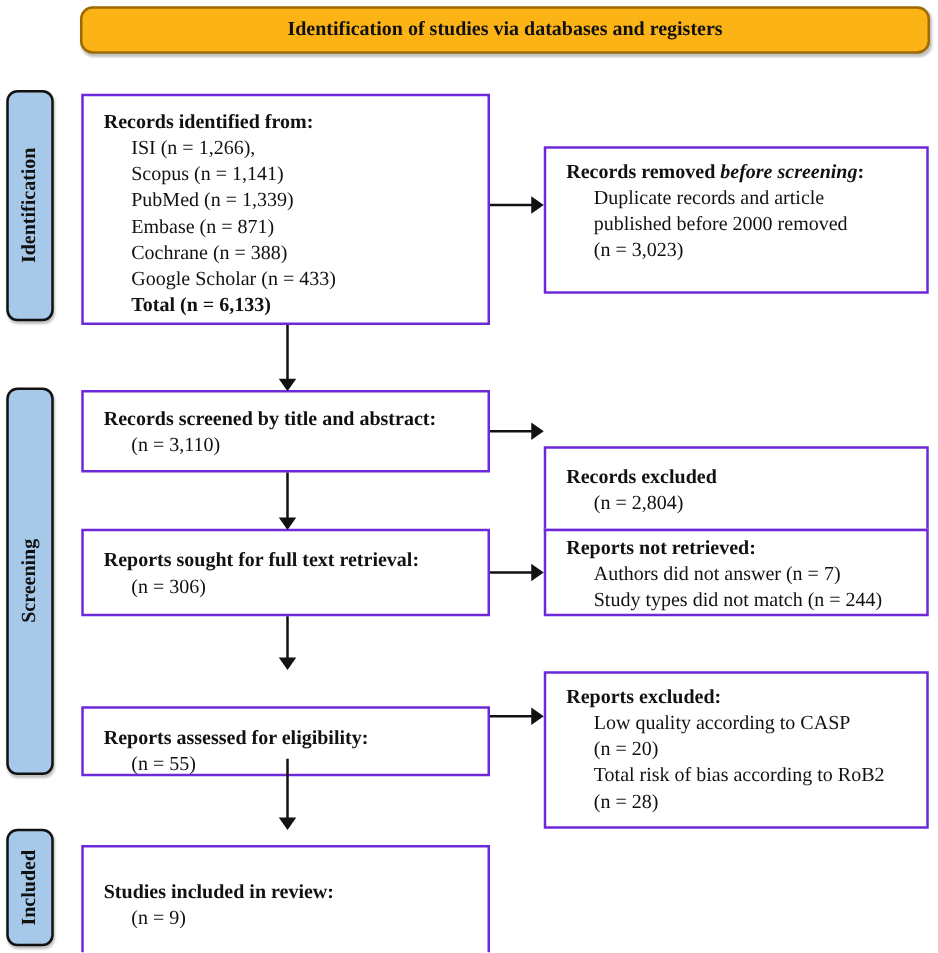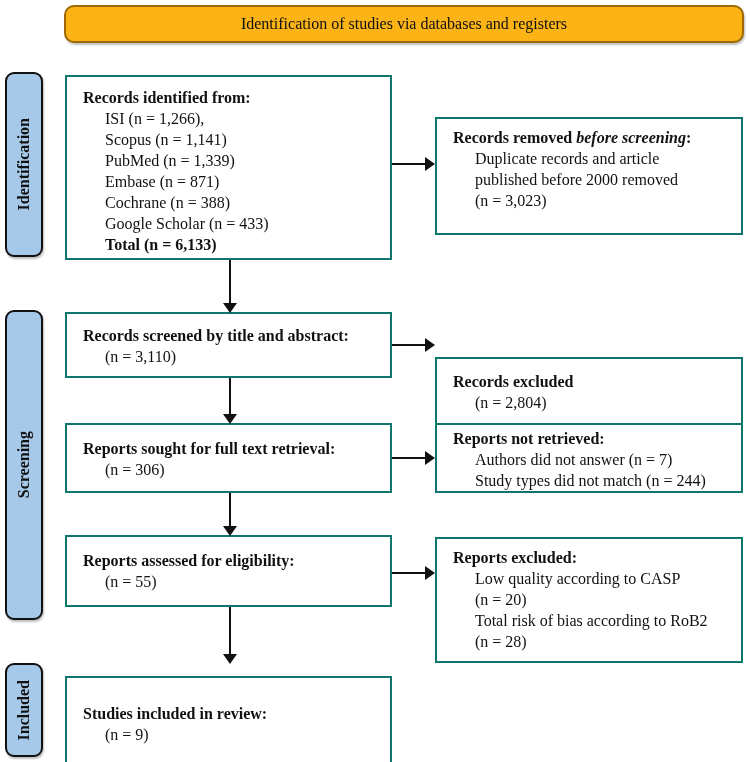--- a/index.html
+++ b/index.html
@@ -13,57 +13,57 @@
     overflow: hidden;
   }
   .banner {
     position: absolute;
     left: 64px; top: 5px;
     width: 680px; height: 38px;
     background: var(--banner-bg, #FBB316);
     border: 2px solid var(--banner-border, #9C6A00);
     border-radius: 10px;
     display: flex; align-items: center; justify-content: center;
-    font-weight: normal; font-size: 16px;
+    font-weight: bold; font-size: 16px;
     box-shadow: 1px 2px 2px rgba(0,0,0,0.25);
   }
   .stage {
     position: absolute;
     left: 5px; width: 38px;
     background: var(--sidebar-bg, #A6C9E9);
     border: 2px solid #111;
     border-radius: 9px;
     display: flex; align-items: center; justify-content: center;
     font-weight: bold; font-size: 16px;
     box-shadow: 1px 2px 2px rgba(0,0,0,0.25);
   }
   .stage .vtext { writing-mode: vertical-rl; transform: rotate(180deg); white-space: nowrap; }
   .stage-identification { top: 72px;  height: 185px; }
   .stage-screening      { top: 310px; height: 310px; }
   .stage-included       { top: 663px; height: 94px;  }
   .box {
     position: absolute;
     background: #ffffff;
-    border: 2px solid #0f766e;
+    border: 2px solid #6d28d9;
     font-size: 16px;
     line-height: 21px;
     padding: 10px 8px 0 16px;
   }
   .box .title { font-weight: bold; }
   .box .em { font-weight: bold; font-style: italic; }
   .box .item { margin-left: 22px; }
   .col-left  { left: 65px;  width: 327px; }
   .col-right { left: 435px; width: 308px; }
   .box-records-identified  { top: 75px;  height: 185px; }
   .box-records-removed     { top: 117px; height: 118px;  padding-top: 8px; }
   .box-records-screened    { top: 312px; height: 66px;  padding-top: 11px; }
   .box-records-excluded    { top: 310px; height: 68px;  padding-top: 12px; margin-top: 47px; }
   .box-reports-sought      { top: 423px; height: 70px;  padding-top: 13px; }
   .box-reports-not-retrieved { top: 423px; height: 70px; padding-top: 3px; }
-  .box-reports-assessed    { top: 535px; height: 72px;  padding-top: 13px; }
+  .box-reports-assessed    { top: 565px; height: 56px;  padding-top: 13px; }
   .box-reports-excluded    { top: 537px; height: 126px; padding-top: 8px; }
   .box-studies-included    { top: 663px; height: 103px;  padding-top: 25px; margin-top: 13px; }
   
   .varrow { position: absolute; left: 222px; width: 16px; }
   .varrow .vline { position: absolute; left: 7px; top: 0; width: 2px; height: calc(100% - 9px); background: #111; }
   .varrow .vhead {
     position: absolute; left: 1px; bottom: 0;
     width: 0; height: 0;
     border-left: 7px solid transparent;
     border-right: 7px solid transparent;

